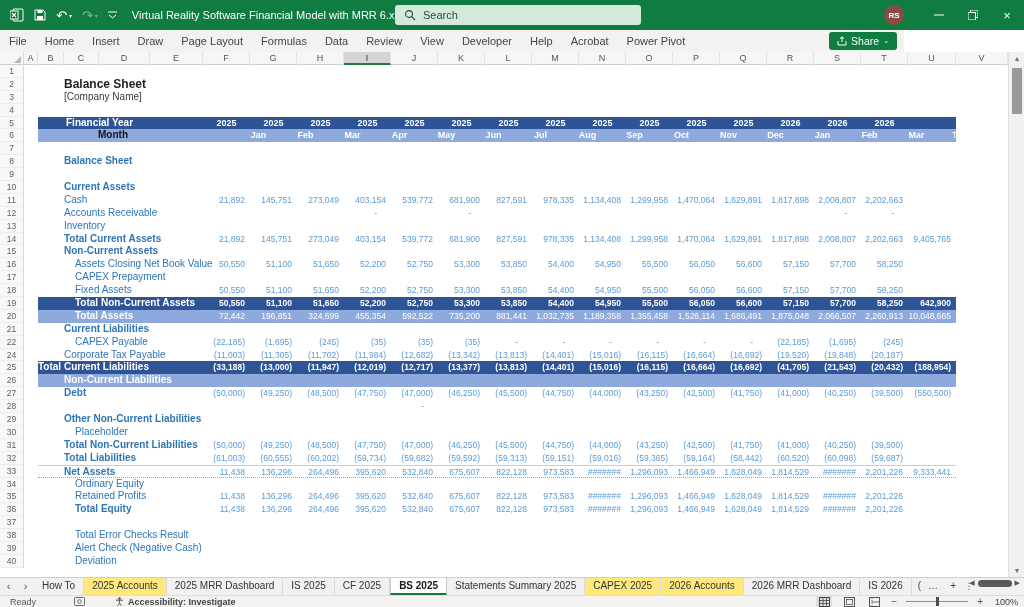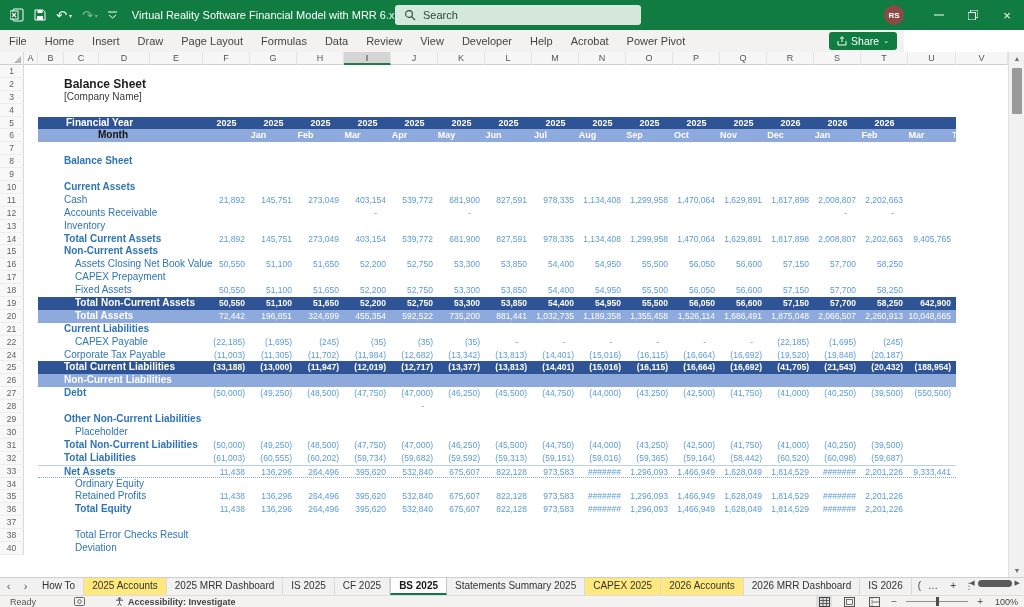--- a/index.html
+++ b/index.html
@@ -575,21 +575,21 @@
           <span class="c">(19,848)</span>
           <span class="c">(20,187)</span>
           <span class="u"></span>
         </span>
         <span class="vf"></span>
       </div>
       <div class="row">
         <span class="rn">25</span>
         <span class="asp"></span>
         <span class="z dk">
-          <span class="lbl w" style="padding-left:26px">Total Current Liabilities</span>
+          <span class="lbl w" style="">Total Current Liabilities</span>
           <span class="c">(33,188)</span>
           <span class="c">(13,000)</span>
           <span class="c">(11,947)</span>
           <span class="c">(12,019)</span>
           <span class="c">(12,717)</span>
           <span class="c">(13,377)</span>
           <span class="c">(13,813)</span>
           <span class="c">(14,401)</span>
           <span class="c">(15,016)</span>
           <span class="c">(16,115)</span>
@@ -813,20 +813,29 @@
           <span class="lbl " style="padding-left:26px"></span>
           <span class="u"></span>
         </span>
         <span class="vf"></span>
       </div>
       <div class="row">
         <span class="rn">38</span>
         <span class="asp"></span>
         <span class="z ">
           <span class="lbl p" style="padding-left:37px">Total Error Checks Result</span>
+          <span class="u"></span>
+        </span>
+        <span class="vf"></span>
+      </div>
+      <div class="row">
+        <span class="rn">39</span>
+        <span class="asp"></span>
+        <span class="z ">
+          <span class="lbl p" style="padding-left:37px">Alert Check (Negative Cash)</span>
           <span class="u"></span>
         </span>
         <span class="vf"></span>
       </div>
       <div class="row">
         <span class="rn">40</span>
         <span class="asp"></span>
         <span class="z ">
           <span class="lbl p" style="padding-left:37px">Deviation</span>
           <span class="u"></span>

